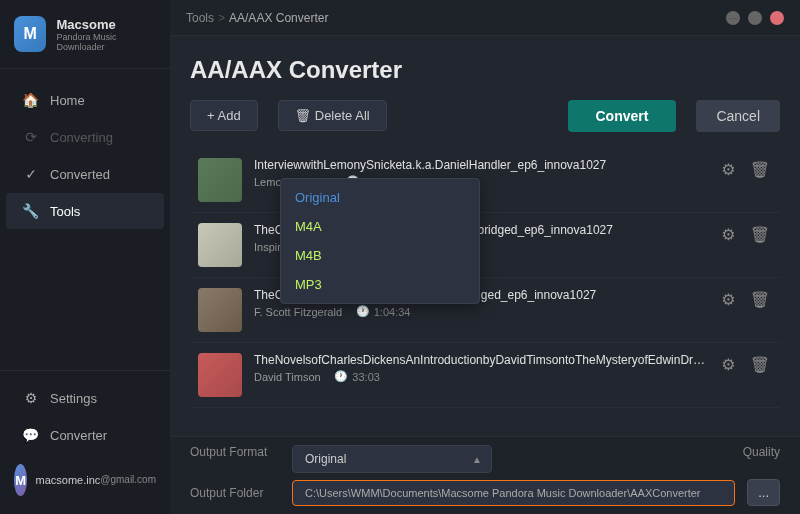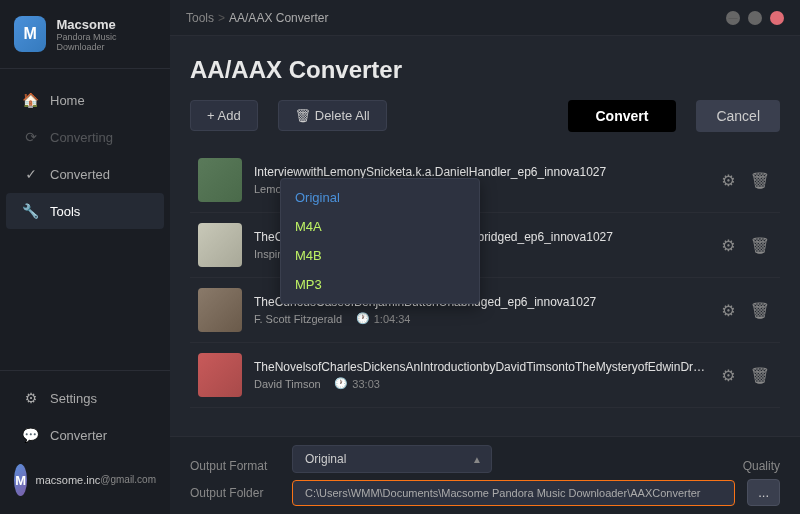--- a/index.html
+++ b/index.html
@@ -179,21 +179,21 @@
       padding: 7px 16px;
       border-radius: 4px;
       font-size: 13px;
       cursor: pointer;
       display: flex;
       align-items: center;
       gap: 6px;
     }
     .spacer { flex: 1; }
     .btn-convert {
-      background: #000000;
+      background: #0f766e;
       border: none;
       color: #fff;
       padding: 8px 28px;
       border-radius: 4px;
       font-size: 14px;
       font-weight: 600;
       cursor: pointer;
     }
     .btn-cancel {
       background: #3a3f4e;
@@ -206,21 +206,21 @@
     }
 
     
     .file-list {
       flex: 1;
       overflow: hidden;
       position: relative;
     }
     .file-item {
       display: flex;
-      align-items: center;
+      align-items: flex-start;
       gap: 12px;
       padding: 10px 8px;
       border-bottom: 1px solid #2a2d35;
       position: relative;
     }
     .file-thumb {
       width: 44px;
       height: 44px;
       border-radius: 4px;
       background: #3a3f4e;
@@ -276,21 +276,21 @@
     }
 
     
     .bottom-bar {
       background: #1e2229;
       border-top: 1px solid #2a2d35;
       padding: 8px 20px;
     }
     .bottom-row {
       display: flex;
-      align-items: flex-end;
+      align-items: flex-start;
       gap: 12px;
       margin-bottom: 6px;
     }
     .bottom-label {
       font-size: 12px;
       color: #888;
       width: 90px;
       flex-shrink: 0;
     }
     .format-select-wrapper {

